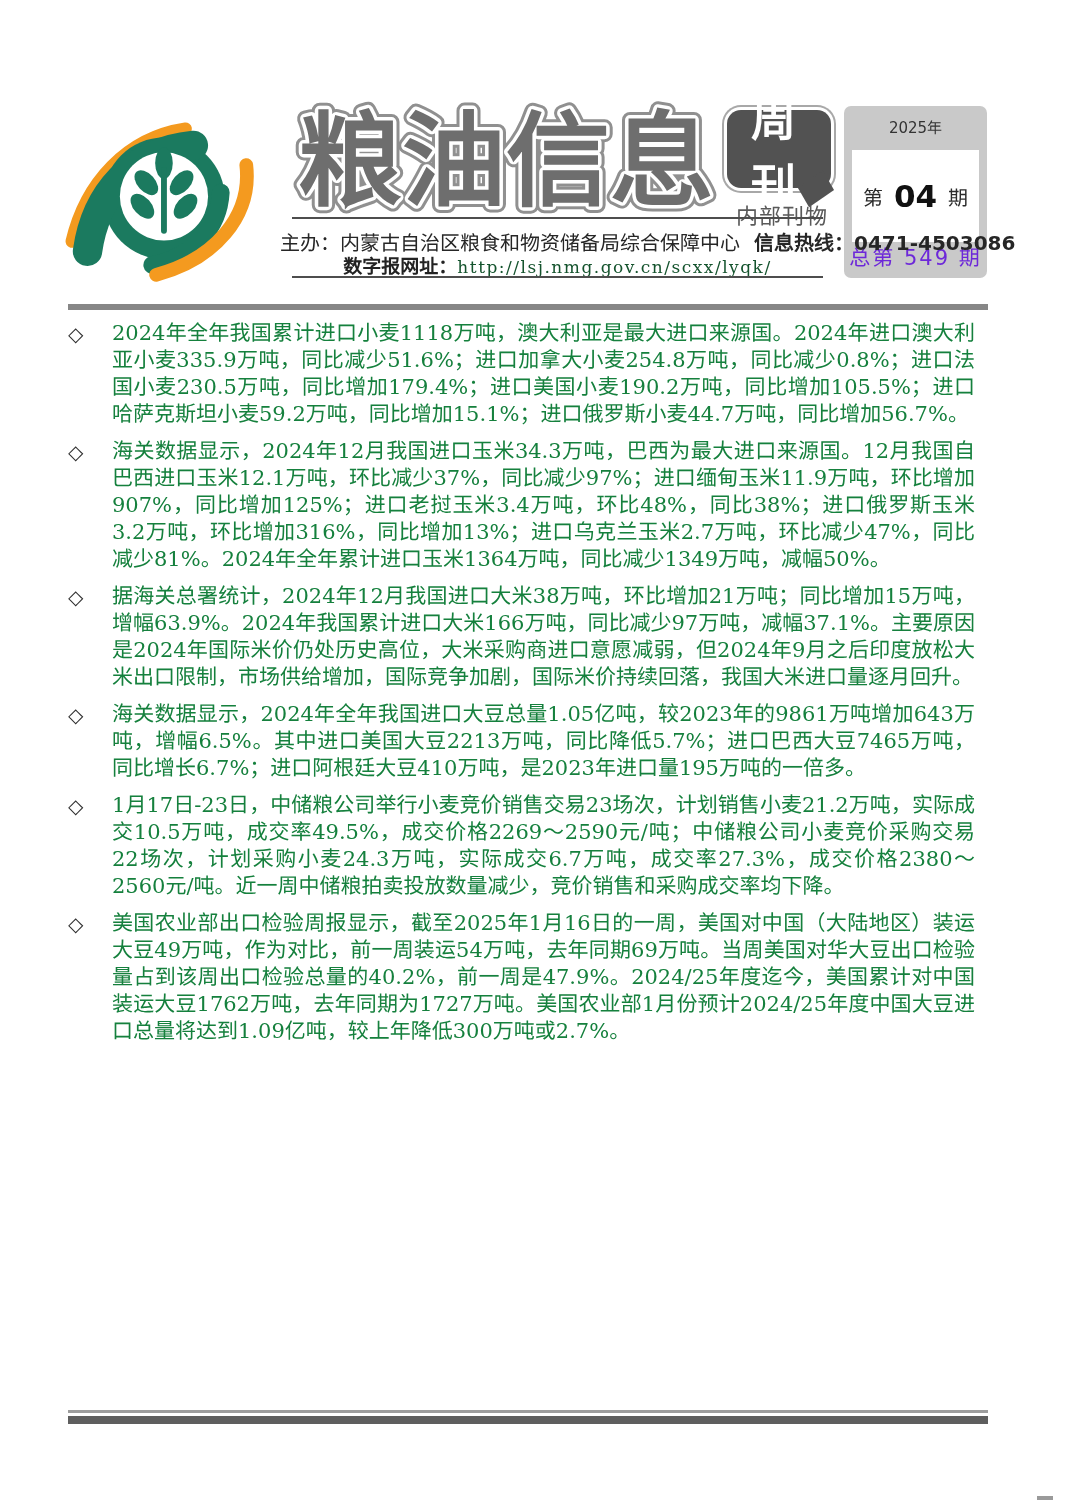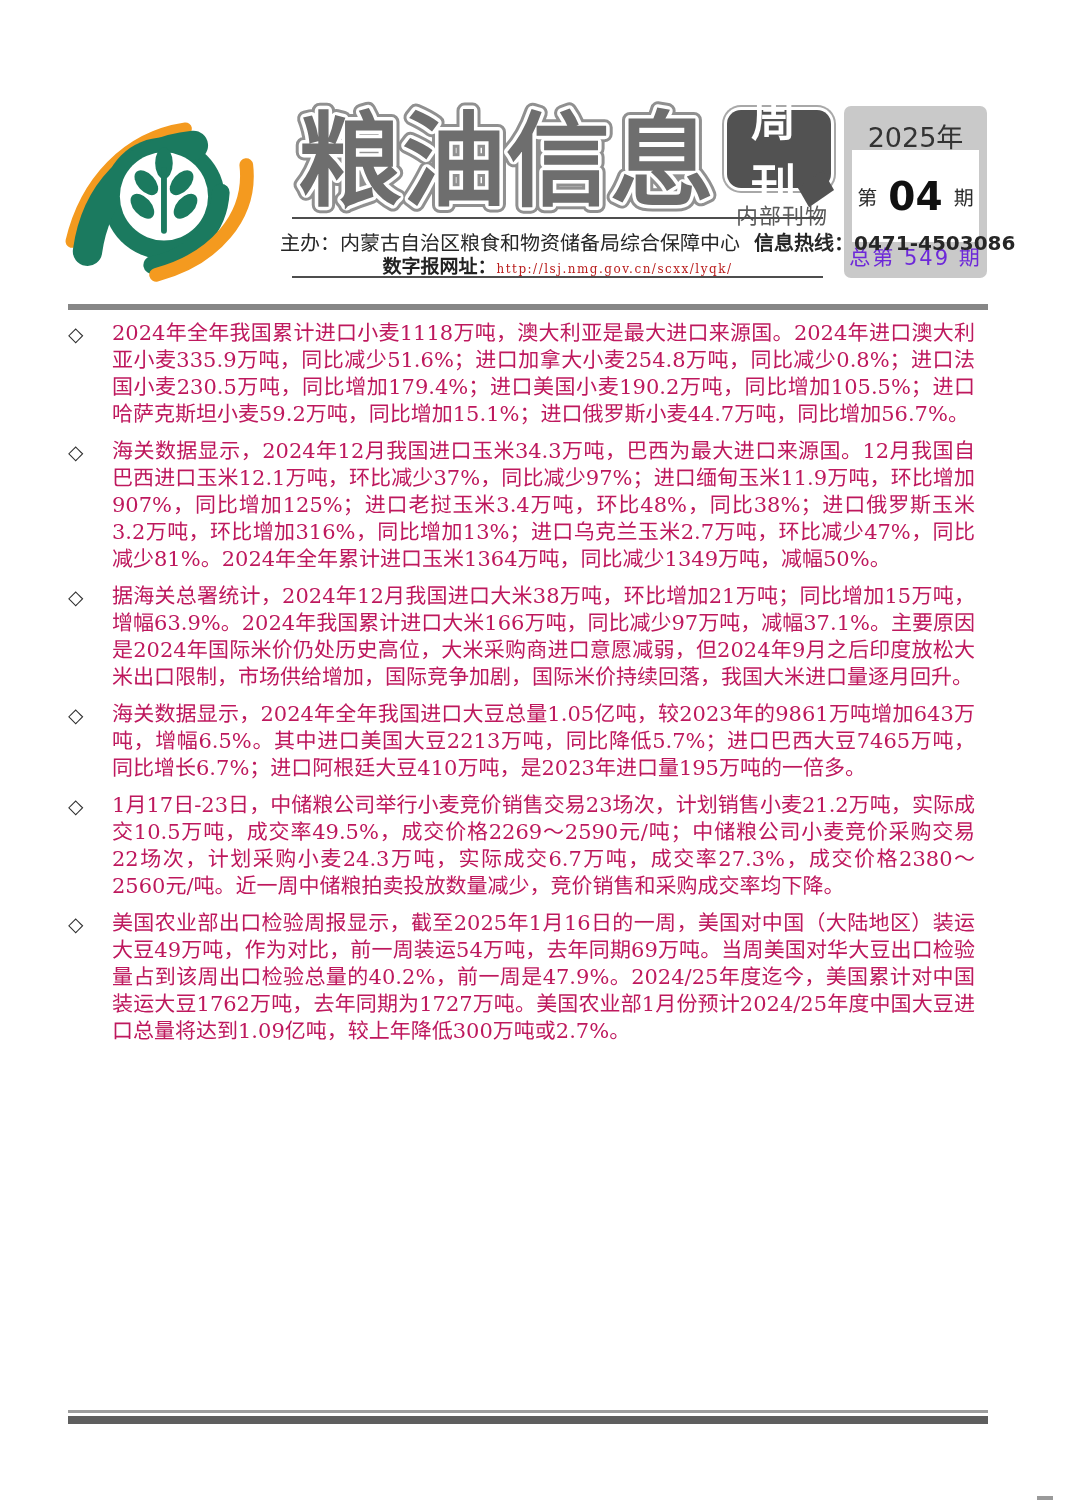--- a/index.html
+++ b/index.html
@@ -44,38 +44,38 @@
     font-size:20px; color:#262626; white-space:nowrap;
   }
   .pub-line .hotline { font-weight:bold; margin-left:14px; }
   .url-line {
     position:absolute; left:292px; top:251px; width:531px; text-align:center;
     font-size:19px; color:#222; white-space:nowrap;
   }
   .url-line .label { font-weight:bold; }
   .url-line .url {
     font-family:"DejaVu Serif","Liberation Serif",serif;
-    color:#b91c1c; letter-spacing:1.5px; font-size:12px;
+    color:#14532d; letter-spacing:1.5px; font-size:17px;
   }
   .date-line {
     position:absolute; left:230px; top:282px; width:640px; text-align:center;
     font-size:19px; color:#161616; letter-spacing:1px;
   }
   
   .issue-box {
     position:absolute; left:844px; top:106px; width:143px; height:172px;
     background:var(--issuebox-gray); border-radius:7px;
   }
-  .issue-year { text-align:center; font-size:27px; color:#333; padding-top:10px; }
+  .issue-year { text-align:center; font-size:15px; color:#333; padding-top:10px; }
   .issue-inner {
     position:absolute; left:8px; right:8px; top:44px; height:92px; background:#fff;
     display:flex; align-items:center; justify-content:center; gap:11px;
     font-size:20px; color:#2b2b2b;
   }
-  .issue-inner .num { font-size:39px; font-weight:bold; color:#111; }
+  .issue-inner .num { font-size:31px; font-weight:bold; color:#111; }
   .issue-total {
     position:absolute; bottom:7px; width:100%; text-align:center;
     font-size:21px; color:#6d28d9; letter-spacing:2px;
   }
   
   .top-rule { position:absolute; left:68px; top:304px; width:920px; height:6px; background:var(--rule-gray); }
   .bottom-rule-thin  { position:absolute; left:68px; top:1410px; width:920px; height:3px; background:#9d9d9d; }
   .bottom-rule-thick { position:absolute; left:68px; top:1416px; width:920px; height:8px; background:#5e5e5e; }
   .corner-mark { position:absolute; left:1037px; top:1496px; width:16px; height:4px; background:#9a9a9a; }
   
@@ -84,21 +84,21 @@
     font-size:27px; font-weight:bold; color:#0f0f0f; letter-spacing:2px;
     margin-bottom:16px;
     font-family:"DejaVu Sans","Liberation Sans",sans-serif;
   }
   .news-item { display:flex; margin-bottom:10px; }
   .bullet {
     width:44px; flex:0 0 44px; font-size:20px; color:#2e2e2e;
     line-height:27px; padding-top:1px;
   }
   .news-text {
-    flex:1; font-size:21px; line-height:27px; color:#be185d;
+    flex:1; font-size:21px; line-height:27px; color:#15803d;
     text-align:justify; text-justify:inter-character;
     font-family:"DejaVu Serif","Liberation Serif",serif;
   }
 </style>
 </head>
 <body>
 
 <div class="page">
 
   <div class="logo">

